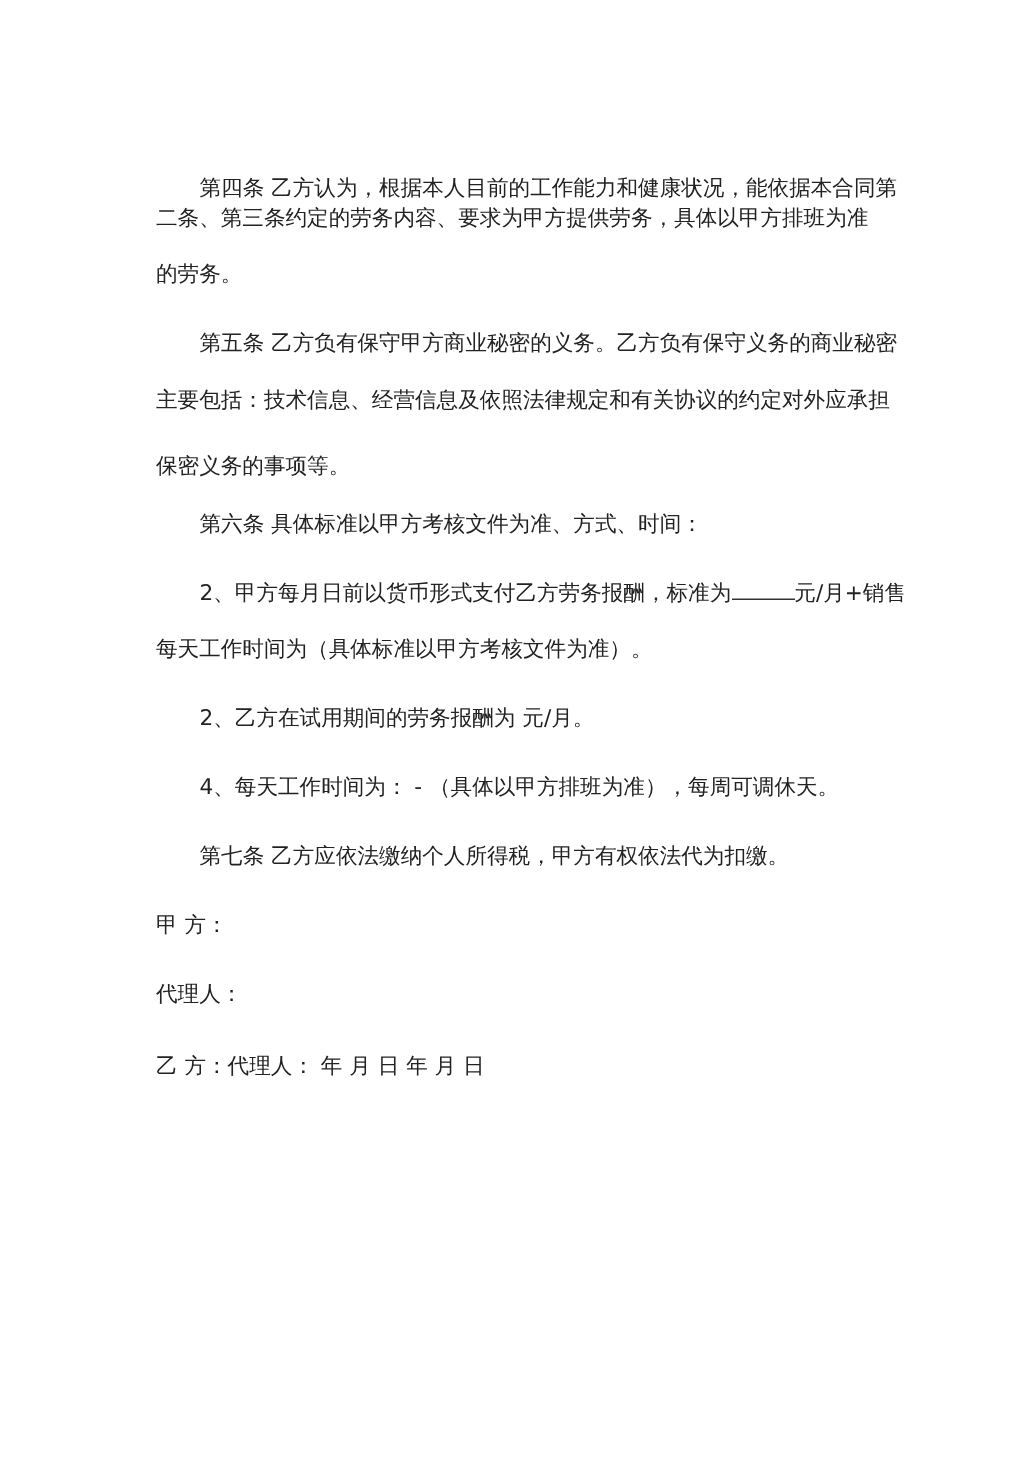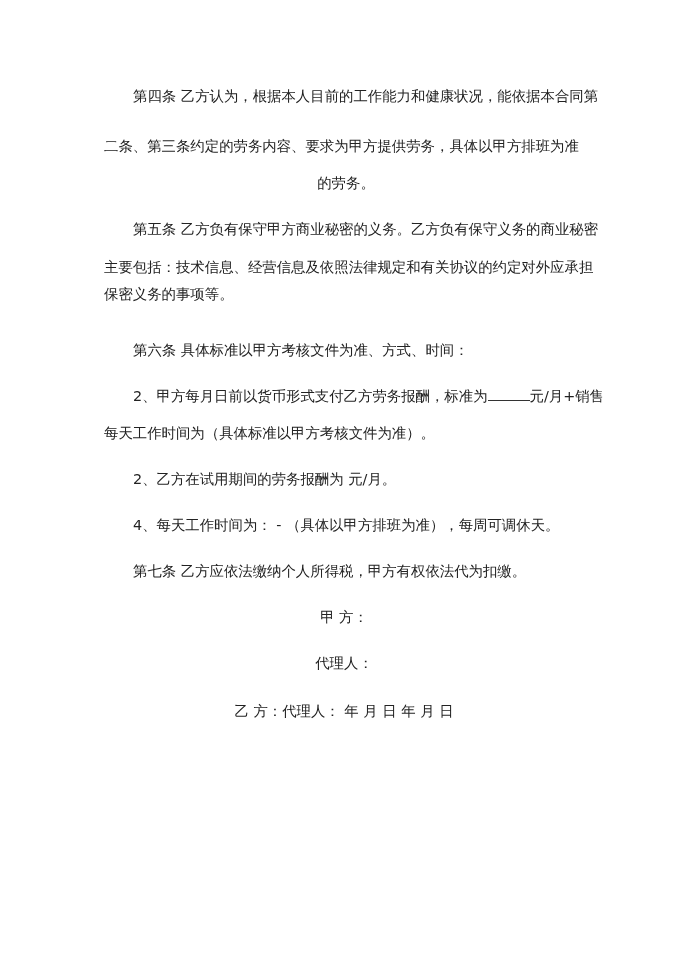--- a/index.html
+++ b/index.html
@@ -24,41 +24,41 @@
     .line {
       position: absolute;
       left: 0;
       width: 484px;
       font-size: 14.4px;
       line-height: 20px;
       white-space: nowrap;
       margin: 0;
     }
     .line.indent { text-indent: 29px; }
-    .line.right { text-align: center; width: 480px; }
+    .line.right { text-align: left; width: 480px; }
     .blank {
       display: inline-block;
       width: 42px;
       border-bottom: 1px solid #333;
       height: 12px;
       vertical-align: baseline;
     }
   </style>
 </head>
 <body>
 
 <div class="page">
 
-  <div class="line indent" style="top:86px;">第四条  乙方认为，根据本人目前的工作能力和健康状况，能依据本合同第</div>
+  <div class="line indent" style="top:116px;">第四条  乙方认为，根据本人目前的工作能力和健康状况，能依据本合同第</div>
   <div class="line" style="top:136px;">二条、第三条约定的劳务内容、要求为甲方提供劳务，具体以甲方排班为准</div>
-  <div class="line" style="top:173px;text-align:center;">的劳务。</div>
+  <div class="line" style="top:173px;">的劳务。</div>
 
   <div class="line indent" style="top:219px;">第五条 乙方负有保守甲方商业秘密的义务。乙方负有保守义务的商业秘密</div>
   <div class="line" style="top:257px;">主要包括：技术信息、经营信息及依照法律规定和有关协议的约定对外应承担</div>
-  <div class="line" style="top:284px;">保密义务的事项等。</div>
+  <div class="line" style="top:302px;font-family:Liberation Mono, monospace;">保密义务的事项等。</div>
 
   <div class="line indent" style="top:340px;">第六条 具体标准以甲方考核文件为准、方式、时间：</div>
 
   <div class="line indent" style="top:386px;">
     <span>2、甲方每月日前以货币形式支付乙方劳务报酬，标准为</span><span class="blank"></span><span>元/月+销售</span>
   </div>
   <div class="line" style="top:423px;">每天工作时间为（具体标准以甲方考核文件为准）。</div>
 
   <div class="line indent" style="top:469px;">2、乙方在试用期间的劳务报酬为  元/月。</div>
   <div class="line indent" style="top:515px;">4、每天工作时间为：  -  （具体以甲方排班为准），每周可调休天。</div>

